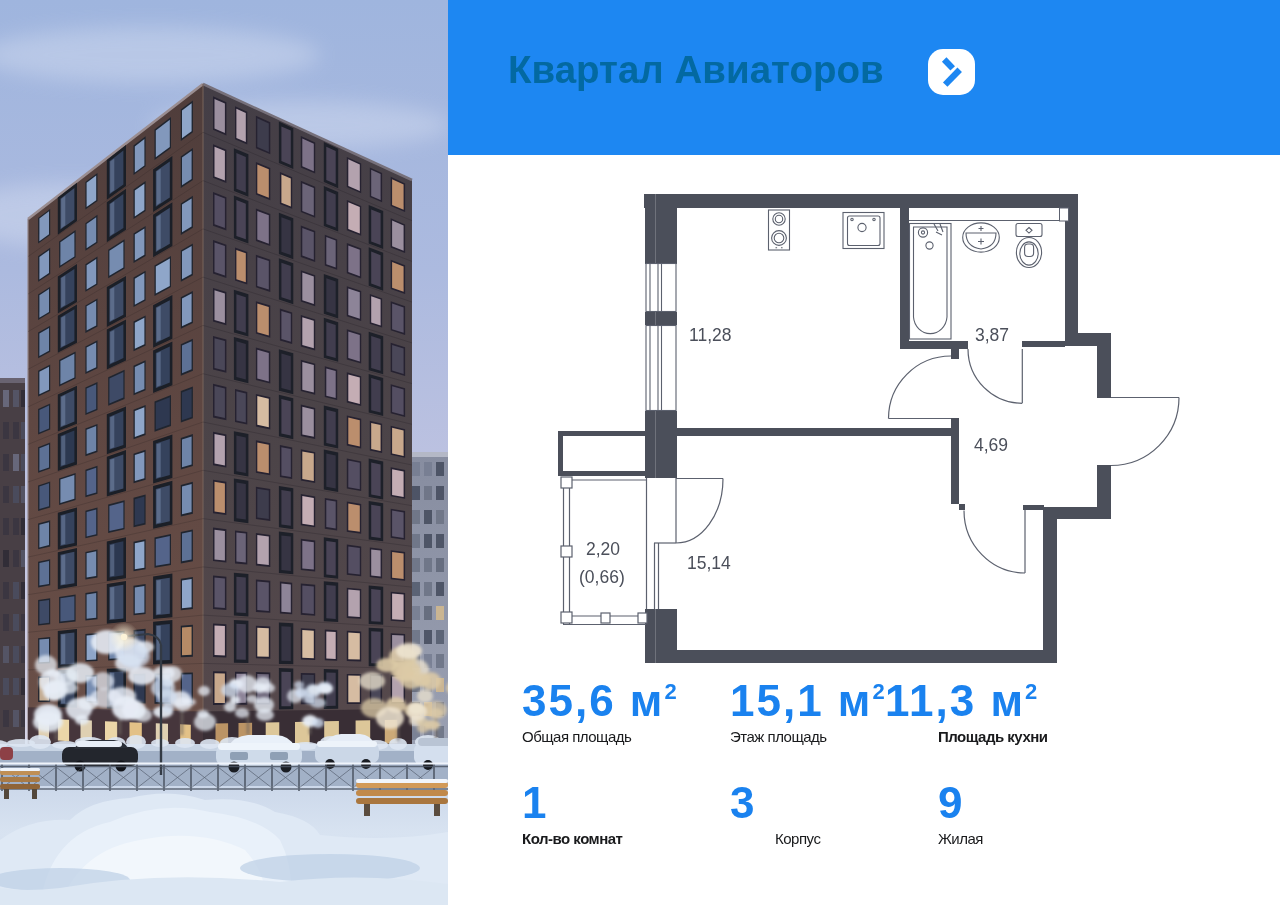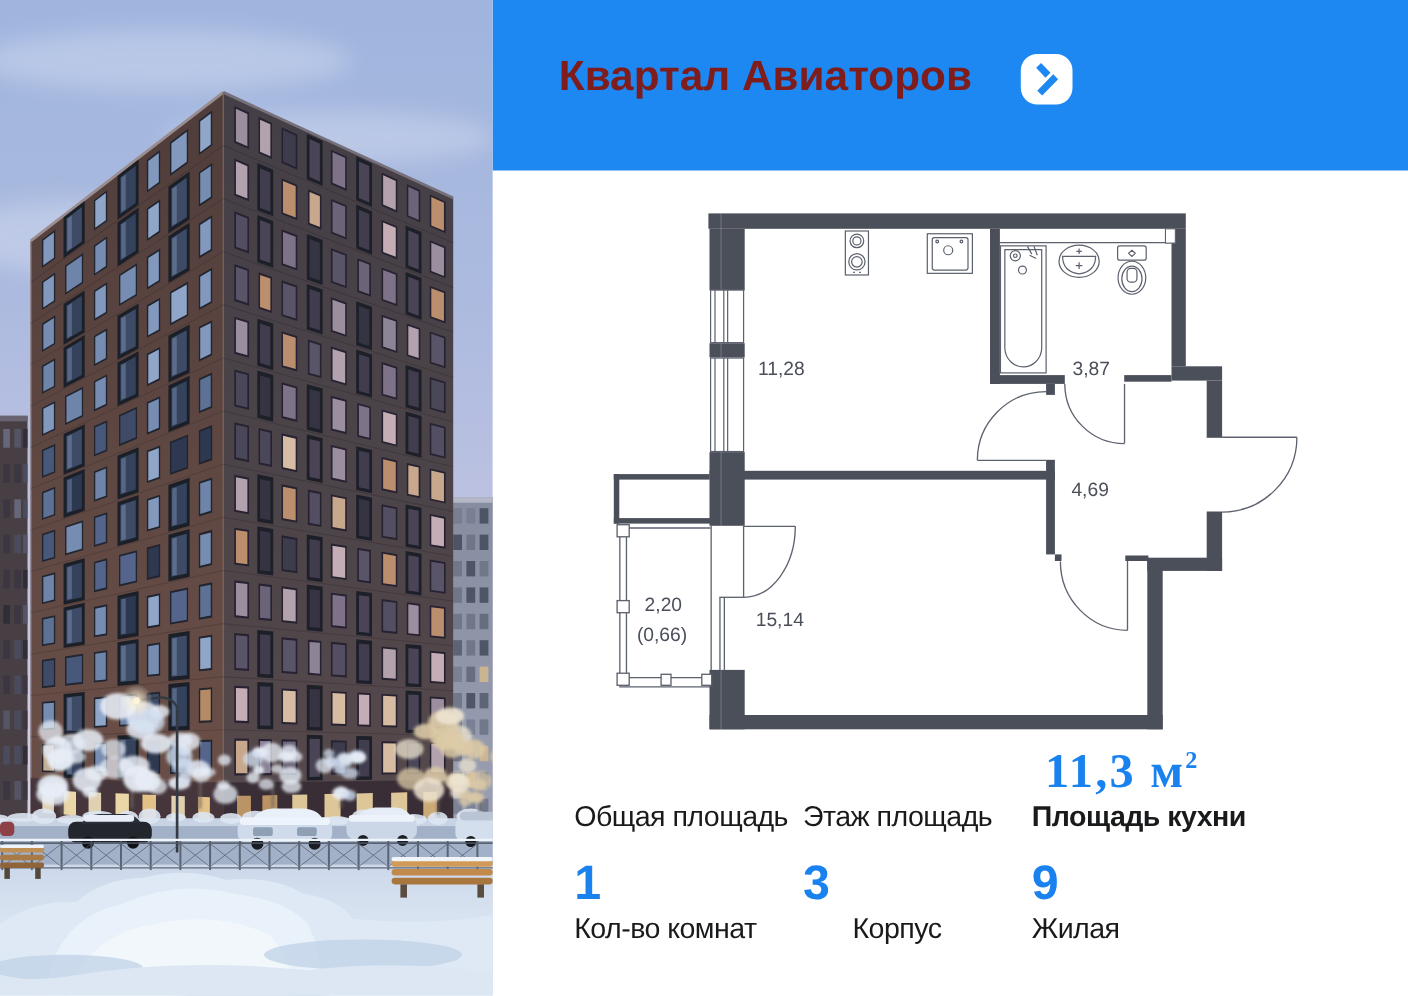--- a/index.html
+++ b/index.html
@@ -1,29 +1,29 @@
 <!DOCTYPE html>
 <html><head><meta charset="utf-8">
 <style>
 * { margin:0; padding:0; box-sizing:border-box; }
 html,body { width:1280px; height:905px; background:#ffffff; overflow:hidden;
   font-family:"Liberation Sans", sans-serif; }
 #page { position:relative; width:1280px; height:905px; }
 #photo { position:absolute; left:0; top:0; }
 #banner { position:absolute; left:448px; top:0; width:832px; height:155px; background:#1d87f2; }
-#title { position:absolute; left:508px; top:48px; width:420px; color:#7f1d1d;
+#title { position:absolute; left:508px; top:48px; width:420px; color:#0369a1;
   font-size:38.5px; font-weight:bold; letter-spacing:0px; }
 #logo { position:absolute; left:928px; top:49px; width:47px; height:46px; background:#ffffff;
   border-radius:15px; }
 #logotext { position:absolute; left:984px; top:33px; color:#ffffff; font-size:62px;
   font-weight:bold; letter-spacing:-2.5px; }
 #plansvg { position:absolute; left:0; top:0; }
 .num { position:absolute; color:#1a82ef; font-size:44px; font-weight:bold; line-height:1; letter-spacing:2px; }
 .num .sup { font-size:22px; font-weight:bold; vertical-align:17px; letter-spacing:0; }
-.lbl { position:absolute; color:#191a1c; font-size:26px; line-height:1; letter-spacing:-0.5px; }
+.lbl { position:absolute; color:#191a1c; font-size:15px; line-height:1; letter-spacing:-0.5px; }
 </style></head>
 <body>
 <div id="page">
 
 <svg id="photo" width="448" height="905" viewBox="0 0 448 905">
 <defs>
 <linearGradient id="sky" x1="0" y1="0" x2="0" y2="1">
 <stop offset="0" stop-color="#9fb5de"></stop>
           <stop offset="0.3" stop-color="#acbadf"></stop>
 <stop offset="0.55" stop-color="#bfc3e1"></stop>
@@ -1079,27 +1079,29 @@
 <g fill="#4b4f5a" font-family="Liberation Sans, sans-serif" font-size="17.5px">
 <text x="689" y="341">11,28</text>
 <text x="975" y="341">3,87</text>
 <text x="974" y="451">4,69</text>
 <text x="687" y="569">15,14</text>
 <text x="586" y="555">2,20</text>
 <text x="579" y="583">(0,66)</text>
 </g>
 </svg>
 
+<div class="num" style="left:522px; top:679px;">35,6 м<span class="sup">2</span></div>
 <div class="lbl" style="left:522px; top:729px;">Общая площадь</div>
 
+<div class="num" style="left:730px; top:679px;">15,1 м<span class="sup">2</span></div>
 <div class="lbl" style="left:730px; top:729px;">Этаж площадь</div>
 
-<div class="num" style="left:950px; top:679px;font-family:Liberation Serif, serif;">11,3 м<span class="sup">2</span></div>
+<div class="num" style="left:885px; top:679px;">11,3 м<span class="sup">2</span></div>
 <div class="lbl" style="left:938px; top:729px;font-weight:bold;">Площадь кухни</div>
 
 <div class="num" style="left:522px; top:781px;">1</div>
-<div class="lbl" style="left:522px; top:831px;">Кол-во комнат</div>
+<div class="lbl" style="left:522px; top:831px;font-weight:bold;">Кол-во комнат</div>
 
 <div class="num" style="left:730px; top:781px;">3</div>
 <div class="lbl" style="left:730px; top:831px;margin-left:45px;">Корпус</div>
 
 <div class="num" style="left:938px; top:781px;">9</div>
 <div class="lbl" style="left:938px; top:831px;">Жилая</div>
 </div>
 </body></html>

